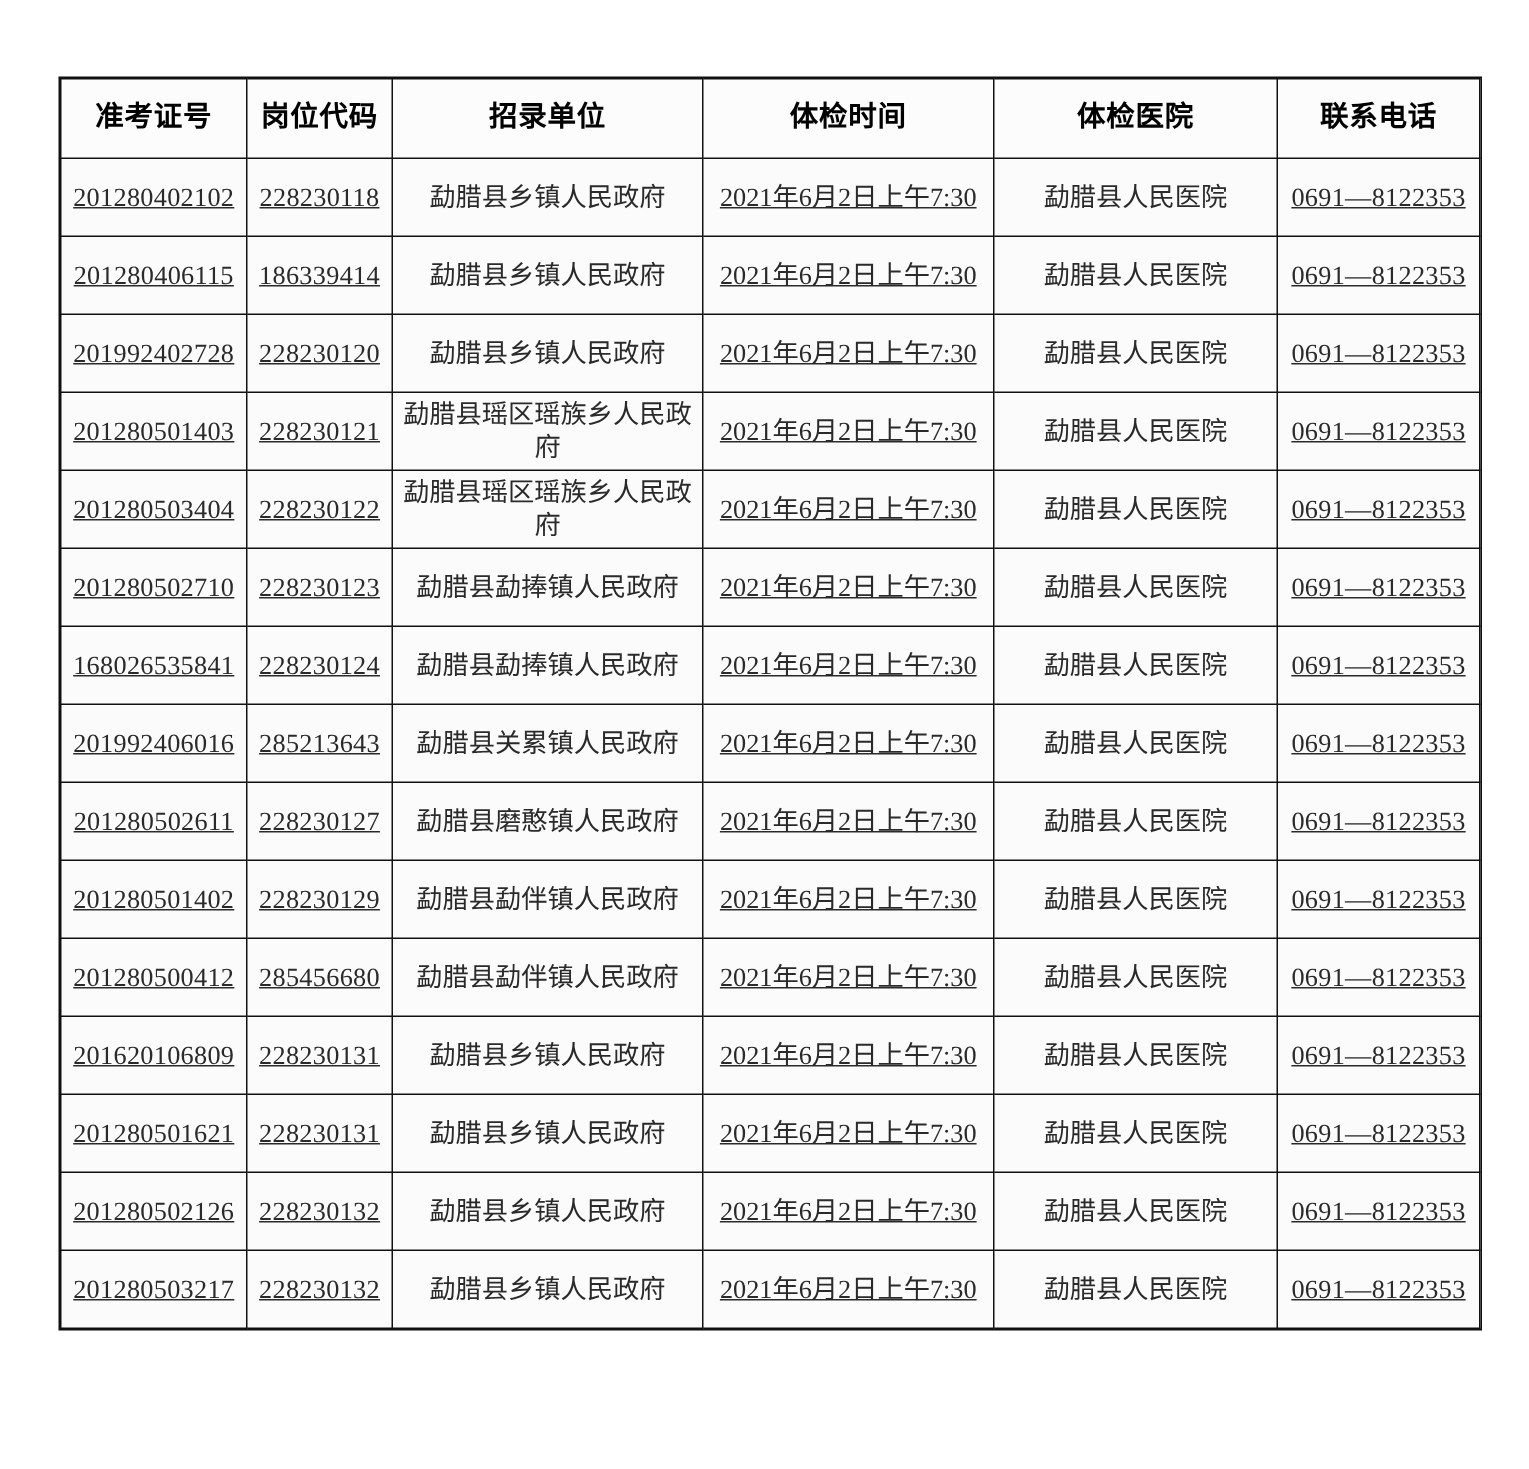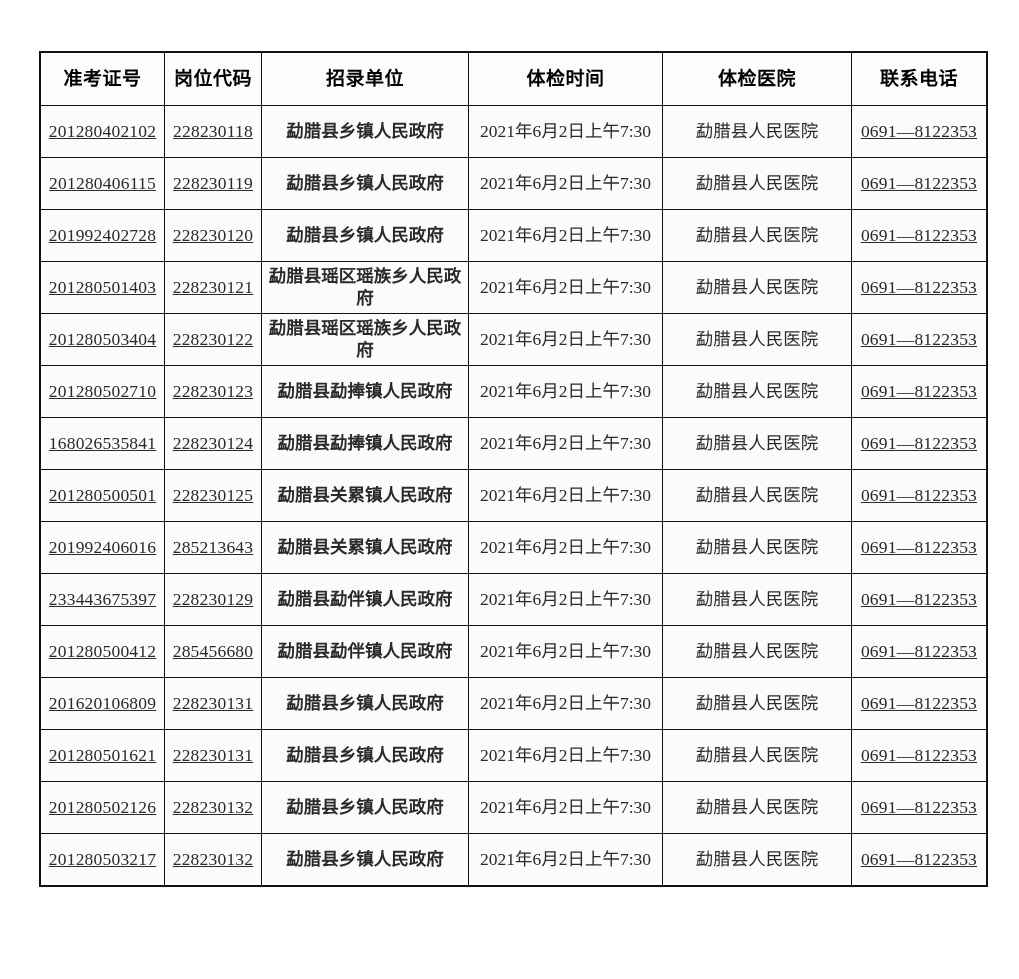--- a/index.html
+++ b/index.html
@@ -73,22 +73,22 @@
   td.cell-postcode,
   td.cell-phone {
     font-family: "Liberation Serif", "DejaVu Serif", serif;
     letter-spacing: 0.2px;
     text-decoration: underline;
   }
 
   td.cell-admission { font-size: 17px; }
   td.cell-postcode  { font-size: 17px; }
   td.cell-phone     { font-size: 17px; }
-  td.cell-time      { font-size: 16.5px; letter-spacing: 0px; }
-  td.cell-unit      { font-size: 17.5px; font-weight: bold; }
+  td.cell-time      { font-size: 16.5px; letter-spacing: 0px; text-decoration: underline; }
+  td.cell-unit      { font-size: 17.5px; }
   td.cell-hospital  { font-size: 17.5px; margin-left: 48px; }
 
   
   table.exam-table {
     outline: 1px solid #111111;
   }
 </style>
 </head>
 <body>
 
@@ -117,21 +117,21 @@
           <tr>
             <td class="cell-admission">201280402102</td>
             <td class="cell-postcode">228230118</td>
             <td class="cell-unit">勐腊县乡镇人民政府</td>
             <td class="cell-time">2021年6月2日上午7:30</td>
             <td class="cell-hospital">勐腊县人民医院</td>
             <td class="cell-phone">0691—8122353</td>
           </tr>
           <tr>
             <td class="cell-admission">201280406115</td>
-            <td class="cell-postcode">228230119</td>
+            <td class="cell-postcode">186339414</td>
             <td class="cell-unit">勐腊县乡镇人民政府</td>
             <td class="cell-time">2021年6月2日上午7:30</td>
             <td class="cell-hospital">勐腊县人民医院</td>
             <td class="cell-phone">0691—8122353</td>
           </tr>
           <tr>
             <td class="cell-admission">201992402728</td>
             <td class="cell-postcode">228230120</td>
             <td class="cell-unit">勐腊县乡镇人民政府</td>
             <td class="cell-time">2021年6月2日上午7:30</td>
@@ -164,37 +164,37 @@
           </tr>
           <tr>
             <td class="cell-admission">168026535841</td>
             <td class="cell-postcode">228230124</td>
             <td class="cell-unit">勐腊县勐捧镇人民政府</td>
             <td class="cell-time">2021年6月2日上午7:30</td>
             <td class="cell-hospital">勐腊县人民医院</td>
             <td class="cell-phone">0691—8122353</td>
           </tr>
           <tr>
-            <td class="cell-admission">201280500501</td>
-            <td class="cell-postcode">228230125</td>
-            <td class="cell-unit">勐腊县关累镇人民政府</td>
-            <td class="cell-time">2021年6月2日上午7:30</td>
-            <td class="cell-hospital">勐腊县人民医院</td>
-            <td class="cell-phone">0691—8122353</td>
-          </tr>
-          <tr>
             <td class="cell-admission">201992406016</td>
             <td class="cell-postcode">285213643</td>
             <td class="cell-unit">勐腊县关累镇人民政府</td>
             <td class="cell-time">2021年6月2日上午7:30</td>
             <td class="cell-hospital">勐腊县人民医院</td>
             <td class="cell-phone">0691—8122353</td>
           </tr>
           <tr>
-            <td class="cell-admission">233443675397</td>
+            <td class="cell-admission">201280502611</td>
+            <td class="cell-postcode">228230127</td>
+            <td class="cell-unit">勐腊县磨憨镇人民政府</td>
+            <td class="cell-time">2021年6月2日上午7:30</td>
+            <td class="cell-hospital">勐腊县人民医院</td>
+            <td class="cell-phone">0691—8122353</td>
+          </tr>
+          <tr>
+            <td class="cell-admission">201280501402</td>
             <td class="cell-postcode">228230129</td>
             <td class="cell-unit">勐腊县勐伴镇人民政府</td>
             <td class="cell-time">2021年6月2日上午7:30</td>
             <td class="cell-hospital">勐腊县人民医院</td>
             <td class="cell-phone">0691—8122353</td>
           </tr>
           <tr>
             <td class="cell-admission">201280500412</td>
             <td class="cell-postcode">285456680</td>
             <td class="cell-unit">勐腊县勐伴镇人民政府</td>

